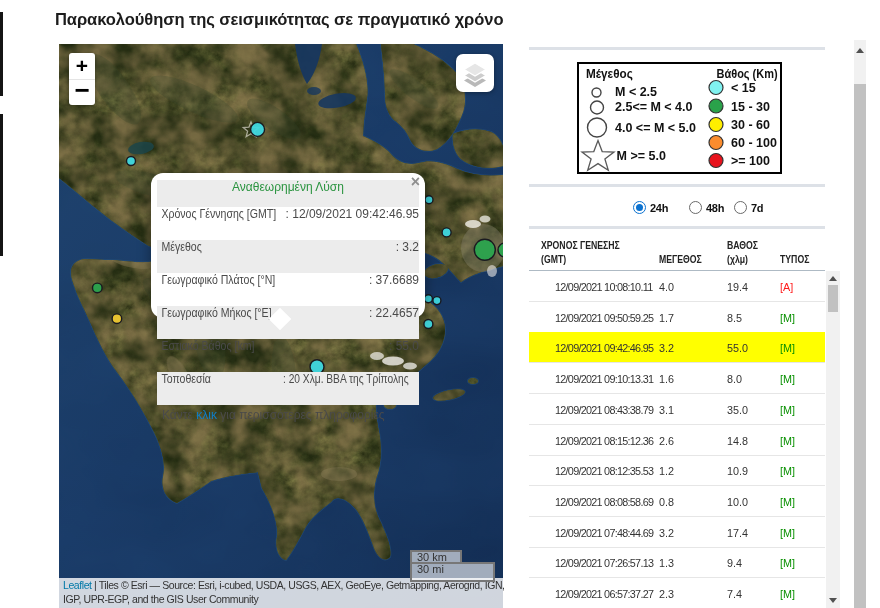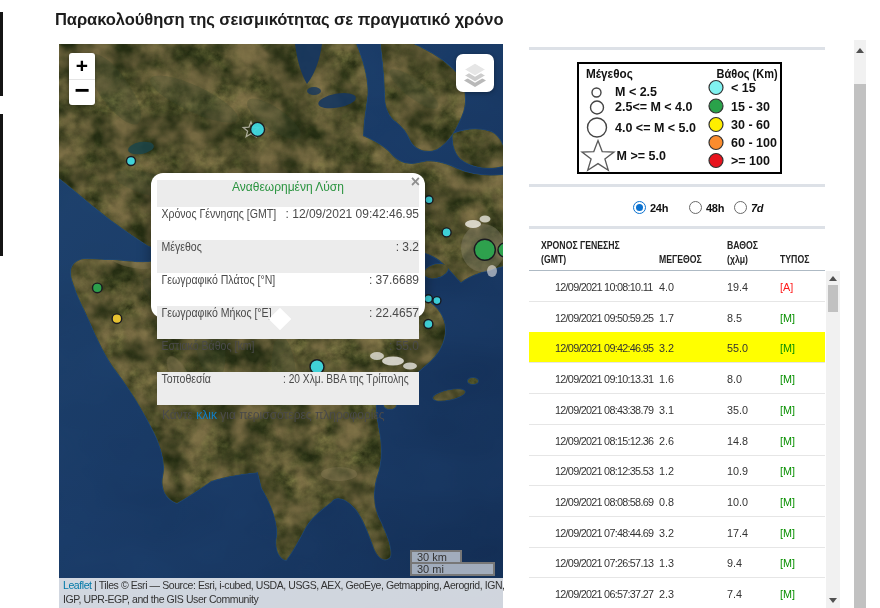--- a/index.html
+++ b/index.html
@@ -28,21 +28,21 @@
   #ptable .ttl { text-align:center; color:#2b9440; height:27px; line-height:15.8px; background:#ececec; }
   #ptable .foot { margin-top:3px; padding-left:5px; white-space:nowrap; }
   #ptable .foot a { color:#0e7fc9; }
   #attrib { position:absolute; left:59px; top:578px; width:444px; height:30px;
     background:rgba(255,255,255,0.8); font-size:10.5px; color:#333; line-height:13.5px;
     letter-spacing:-0.42px; padding:1px 0 0 4px; z-index:35; white-space:nowrap; }
   #attrib a { color:#0078a8; }
   .scline { position:absolute; background:rgba(255,255,255,0.6); border:2px solid #777;
     font-size:11px; color:#333; line-height:10px; padding-left:5px; z-index:35; }
   #sckm { left:410px; top:550px; width:52px; height:13px; border-bottom:none; }
-  #scmi { left:410px; top:562px; width:85px; height:14px; }
+  #scmi { left:410px; top:562px; width:85px; height:20px; }
   .hr { position:absolute; left:529px; width:296px; height:3px; background:#dde1e7; }
   #legend { position:absolute; left:577px; top:62px; width:205px; height:112px;
     border:2px solid #000; background:#fff; }
   .radio { position:absolute; width:13px; height:13px; border:1px solid #6a6a6a; border-radius:50%;
     background:#fff; }
   .radio.sel { border:1.5px solid #0b72d0; }
   .radio.sel::after { content:""; position:absolute; left:1.5px; top:1.5px; width:7px; height:7px;
     border-radius:50%; background:#0b72d0; }
   .rlab { position:absolute; font-size:11px; font-weight:bold; color:#111; letter-spacing:-0.3px; }
   .th { position:absolute; font-size:11px; font-weight:bold; color:#222; line-height:13.5px;
@@ -247,21 +247,21 @@
 <text x="152" y="83" font-size="12.5">60 - 100</text>
 <text x="152" y="101" font-size="12.5">&gt;= 100</text>
 </g>
 </svg></div>
 
 <div class="radio sel" style="left:633px; top:201px;"></div>
 <div class="rlab" style="left:650px; top:202px;">24h</div>
 <div class="radio" style="left:689px; top:201px;"></div>
 <div class="rlab" style="left:706px; top:202px;">48h</div>
 <div class="radio" style="left:734px; top:201px;"></div>
-<div class="rlab" style="left:751px; top:202px;font-style:italic;">7d</div>
+<div class="rlab" style="left:751px; top:202px;">7d</div>
 
 <div class="th" style="left:541px; top:239px;">ΧΡΟΝΟΣ ΓΕΝΕΣΗΣ<br>(GMT)</div>
 <div class="th" style="left:659px; top:252.5px;">ΜΕΓΕΘΟΣ</div>
 <div class="th" style="left:727px; top:239px;">ΒΑΘΟΣ<br>(χλμ)</div>
 <div class="th" style="left:780px; top:252.5px;">ΤΥΠΟΣ</div>
 <div id="hdrline"></div>
 
 <div class="trow" style="top:271.0px;">
     <span class="c1">12/09/2021 10:08:10.11</span>
     <span class="c2">4.0</span>

